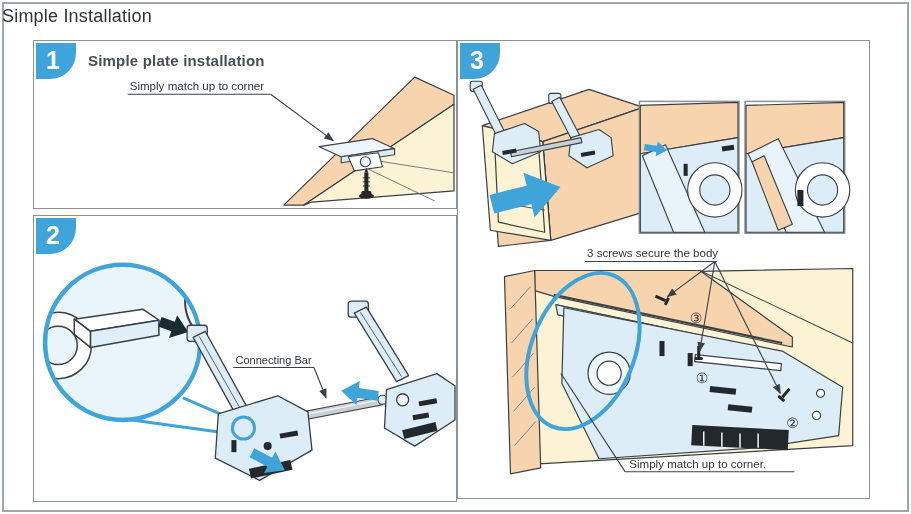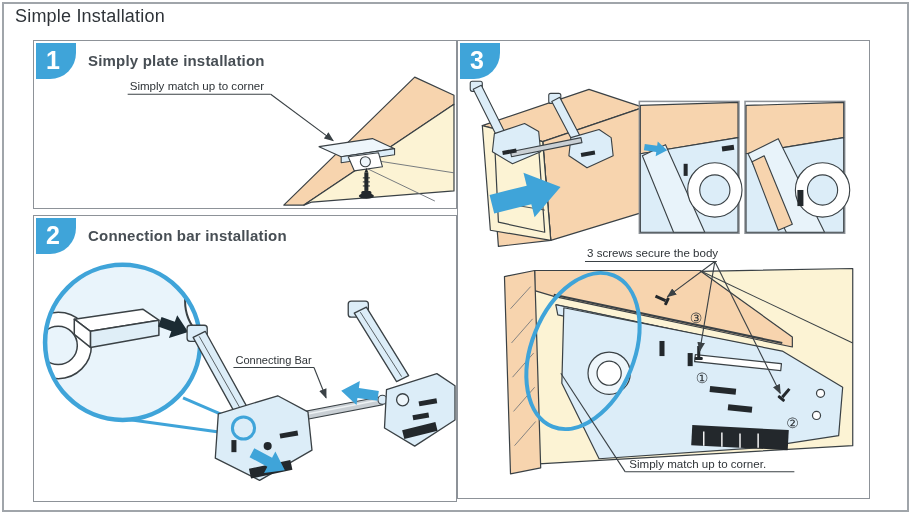--- a/index.html
+++ b/index.html
@@ -5,21 +5,21 @@
   html,body{margin:0;padding:0;}
   body{
     width:911px;height:514px;position:relative;background:#ffffff;
     font-family:"Liberation Sans", sans-serif;overflow:hidden;
   }
   .page-frame{
     position:absolute;left:2px;top:2px;right:2px;bottom:2px;
     border:2px solid #a0a5aa;
   }
   .page-title{
-    position:absolute;left:15px;top:6px;font-size:18px;color:#2e3338;
+    position:absolute;left:2px;top:6px;font-size:18px;color:#2e3338;
     font-weight:400;letter-spacing:0.2px;
   }
   .panel{
     position:absolute;background:#ffffff;border:1.5px solid #8d9298;
   }
   .panel-1{left:33px;top:40px;width:422px;height:167px;}
   .panel-2{left:33px;top:215px;width:422px;height:285px;}
   .panel-3{left:457px;top:40px;width:411px;height:457px;}
   .badge{
     position:absolute;left:2px;top:2px;width:40px;height:36px;
@@ -73,21 +73,21 @@
       <ellipse cx="0" cy="23" rx="7.5" ry="2.8" fill="#23282c"></ellipse>
     </g>
 
     <g>
       <text x="95" y="48" font-size="11.5" fill="#2f3438">Simply match up to corner</text>
       <line x1="93" y1="52" x2="235" y2="52" stroke="#3a4145" stroke-width="1"></line>
       <line x1="235" y1="52" x2="297" y2="98" stroke="#3a4145" stroke-width="1.1" marker-end="url(#ah1)"></line>
     </g>
   </svg>
   <div class="badge">1</div>
-  <div class="panel-title">Simply plate installation</div>
+  <div class="panel-title">Simple plate installation</div>
 </div>
 
 <div class="panel panel-2">
   <svg class="art" viewBox="0 0 419 282">
     <defs>
       <marker id="ah2" viewBox="0 0 10 8" refX="9" refY="4" markerWidth="9" markerHeight="7" orient="auto">
         <path d="M0,0 L10,4 L0,8 z" fill="#3a4145"></path>
       </marker>
       <clipPath id="clipC2">
           <circle cx="88" cy="125" r="77"></circle>
@@ -152,21 +152,20 @@
       <path d="M0,7 L20,7 L20,0 L37,12 L20,24 L20,17 L0,17 Z" fill="#3fa4d9"></path>
     </g>
 
     <g>
       <text x="200" y="146" font-size="11" fill="#2f3438">Connecting Bar</text>
       <line x1="198" y1="150" x2="278" y2="150" stroke="#3a4145" stroke-width="1"></line>
       <line x1="278" y1="150" x2="290" y2="180" stroke="#3a4145" stroke-width="1.1" marker-end="url(#ah2)"></line>
     </g>
   </svg>
   <div class="badge">2</div>
-  <div class="panel-title">Connection bar installation</div>
 </div>
 
 <div class="panel panel-3">
   <svg class="art" viewBox="0 0 408 454">
     <defs>
       <marker id="ah3" viewBox="0 0 10 8" refX="9" refY="4" markerWidth="9" markerHeight="7" orient="auto">
         <path d="M0,0 L10,4 L0,8 z" fill="#3a4145"></path>
       </marker>
     </defs>
 

